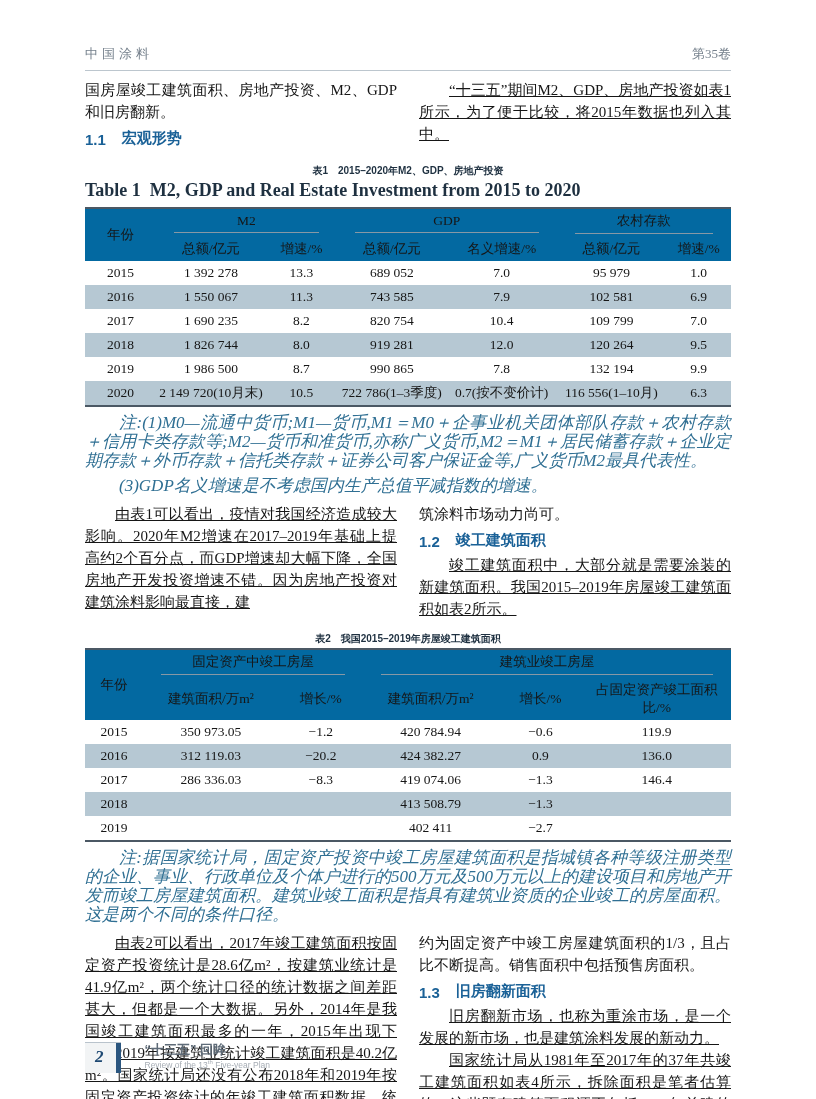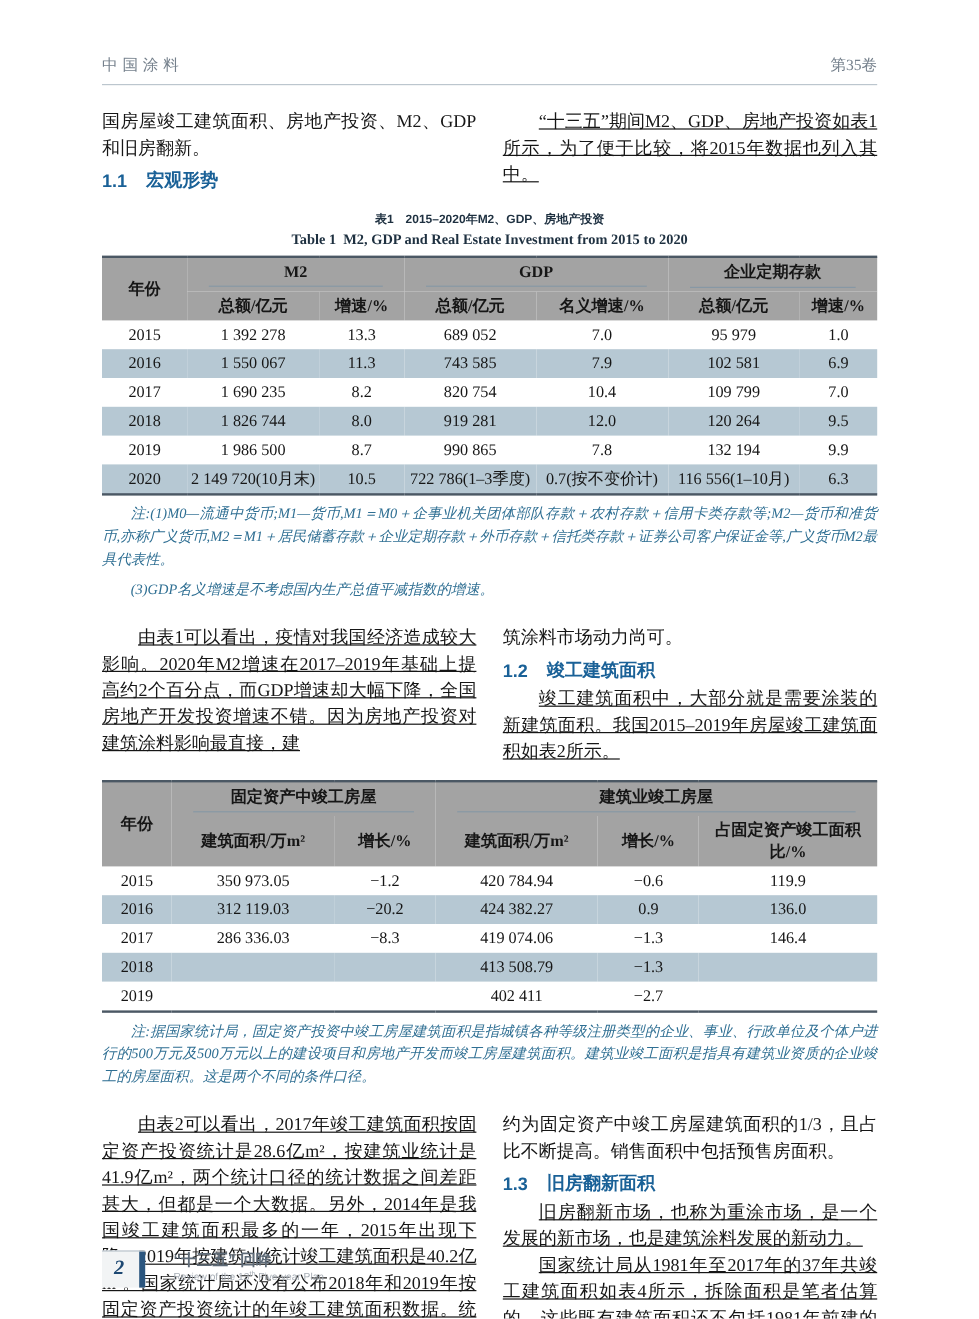--- a/index.html
+++ b/index.html
@@ -16,55 +16,55 @@
   }
   
   .runhead{
     display:flex;justify-content:space-between;align-items:flex-end;
     color:#75808c;font-size:13px;
     border-bottom:1px solid #bcc6ce;
     padding-bottom:7px;
   }
   .runhead .jname{letter-spacing:4px;}
   
-  .twocol{display:flex;gap:22px;margin-top:20px;}
+  .twocol{display:flex;gap:22px;margin-top:8px;}
   .col{flex:1 1 0;min-width:0;}
   p.body{
     margin:0;font-size:15px;line-height:22px;text-align:justify;
   }
   p.pi{text-indent:2em;text-decoration:underline;}
   .sechead{
     display:flex;align-items:flex-end;
     font-family:"Liberation Sans","DejaVu Sans",sans-serif;
     font-weight:bold;color:#1a6197;font-size:15px;
     margin:6px 0 4px 0;
   }
   .sechead .num{margin-right:16px;}
   
   .tblock{margin-top:12px;}
   .tcap-cn{
     text-align:center;font-family:"Liberation Sans","DejaVu Sans",sans-serif;
     font-weight:bold;font-size:10px;color:#1e3040;margin:0 0 2px 0;
   }
   .tcap-en{
-    text-align:center;font-weight:bold;font-size:12px;color:#1e3040;margin:0 0 6px 0;
+    text-align:left;font-weight:bold;font-size:18px;color:#1e3040;margin:0 0 6px 0;
   }
   table.dt{
     width:100%;border-collapse:collapse;
     font-size:13.5px;text-align:center;
     border-top:2px solid #4b5864;border-bottom:2px solid #4b5864;
   }
-  table.dt th{font-weight:bold;background:#a3a3a3;padding:3px 2px;}
+  table.dt th{font-weight:normal;background:#0369a1;padding:3px 2px;}
   table.dt td{padding:3px 2px;height:18px;}
   table.dt tbody tr:nth-child(even){background:#b6c8d3;}
   .grp-inner{border-bottom:1px solid #8798a5;padding-bottom:3px;margin:0 16px;}
   
   .note{
     color:#2f6f93;font-style:italic;
-    font-size:12px;line-height:19px;text-align:justify;
+    font-size:17px;line-height:19px;text-align:justify;
     margin:6px 0 0 0;text-indent:2em;
   }
   
   .footer{
     position:absolute;left:85px;bottom:26px;
     display:flex;align-items:flex-start;
   }
   .pagebox{
     border-top:1px solid #b9c3cc;
     background:#f2f4f5;
@@ -119,21 +119,21 @@
       <thead>
         <tr>
           <th rowspan="2">年份</th>
           <th colspan="2">
               <div class="grp-inner">M2</div>
             </th>
           <th colspan="2">
               <div class="grp-inner">GDP</div>
             </th>
           <th colspan="2">
-              <div class="grp-inner">企业定期存款</div>
+              <div class="grp-inner">农村存款</div>
             </th>
         </tr>
         <tr>
           <th>总额/亿元</th>
           <th>增速/%</th>
           <th>总额/亿元</th>
           <th>名义增速/%</th>
           <th>总额/亿元</th>
           <th>增速/%</th>
         </tr>
@@ -207,20 +207,21 @@
       <p class="body">筑涂料市场动力尚可。</p>
       <div class="sechead">
         <span class="num">1.2</span>
         <span>竣工建筑面积</span>
       </div>
       <p class="body pi">竣工建筑面积中，大部分就是需要涂装的新建筑面积。我国2015–2019年房屋竣工建筑面积如表2所示。</p>
     </div>
   </div>
 
   <div class="tblock">
+    <p class="tcap-cn">表2　我国2015–2019年房屋竣工建筑面积</p>
     <table class="dt">
       <colgroup>
         <col style="width:9%">
           <col style="width:21%">
           <col style="width:13%">
         <col style="width:21%">
           <col style="width:13%">
           <col style="width:23%">
       </colgroup>
       <thead>

